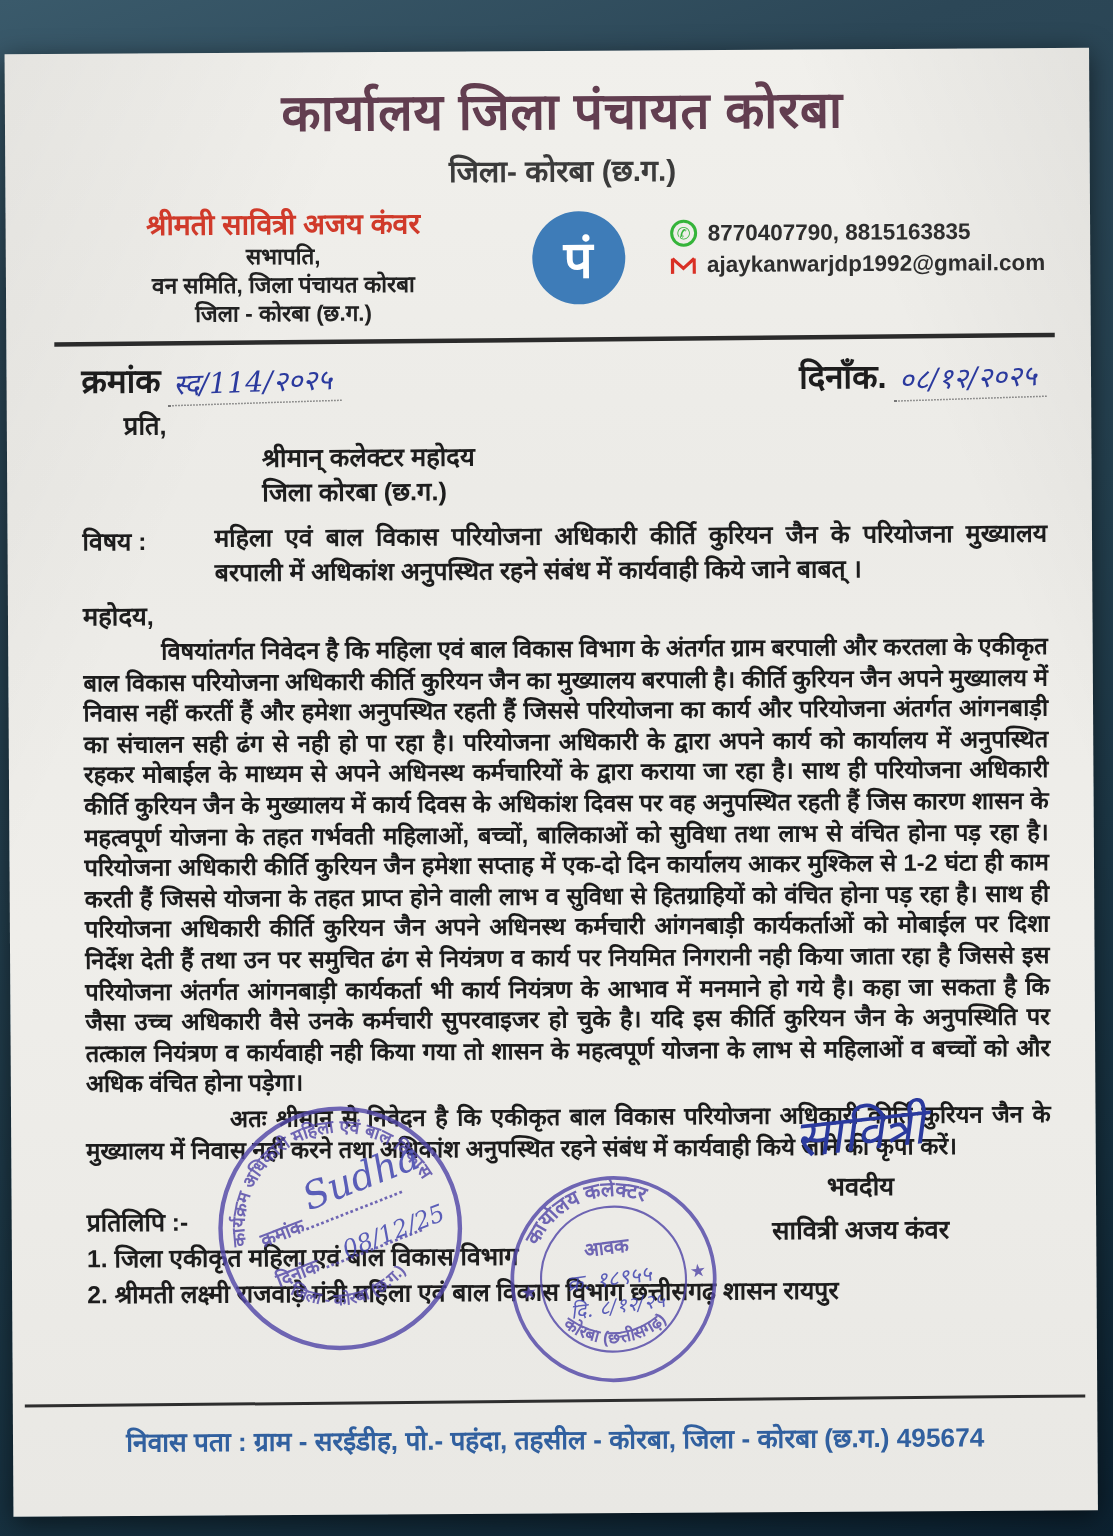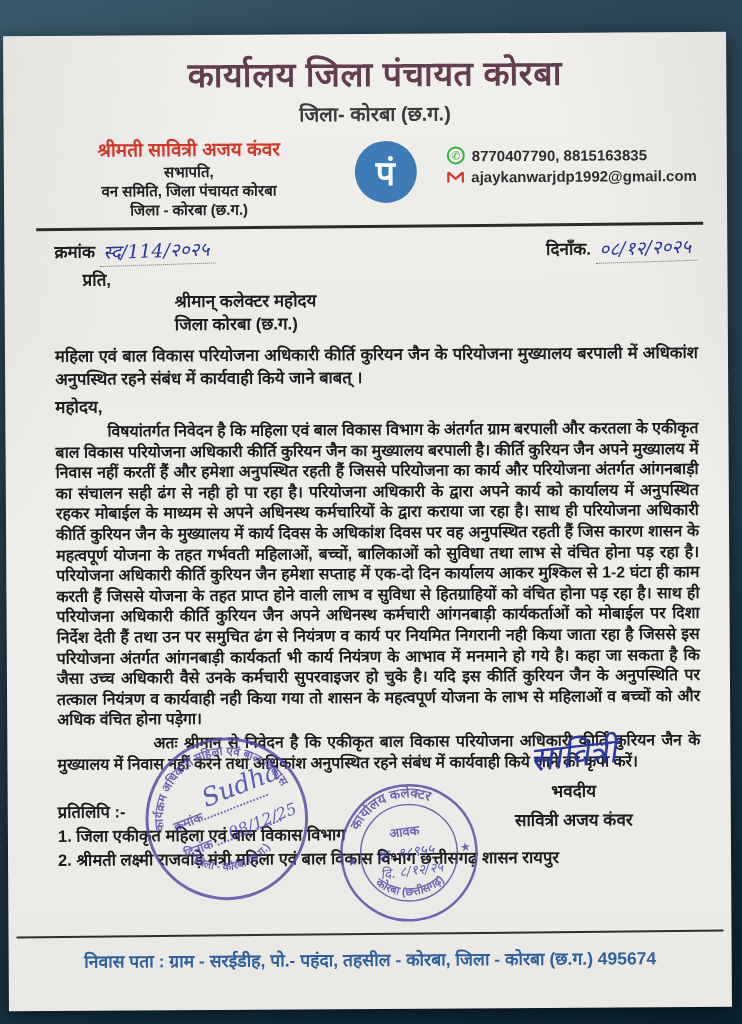--- a/index.html
+++ b/index.html
@@ -63,21 +63,21 @@
     border: none; border-top: 3px solid #2b2b2b;
     margin: 6px -6px 0 -18px;
     transform: rotate(-0.2deg);
   }
   .hand {
     font-family: "DejaVu Serif", "Liberation Serif", serif;
     font-style: italic;
     color: #2b3a9e;
   }
   .meta { display: flex; justify-content: space-between; align-items: baseline; margin-top: 8px; }
-  .meta .lbl { font-size: 17px; font-weight: bold; color: #1d1d1d; }
+  .meta .lbl { font-size: 22px; font-weight: bold; color: #1d1d1d; }
   .meta .hand { font-size: 19px; display: inline-block; transform: rotate(-1.5deg); border-bottom: 1px dotted #777; padding: 0 6px 1px 4px; }
   .pratih { font-size: 17px; font-weight: bold; color: #1d1d1d; margin: 2px 0 0 28px; }
   .recipient { margin-left: 120px; font-size: 17px; font-weight: bold; color: #1d1d1d; line-height: 23px; }
   .subject { display: flex; margin-top: 8px; }
   .subject .lbl { width: 88px; flex: 0 0 auto; font-size: 16.5px; font-weight: bold; color: #1d1d1d; }
   .subject .txt { font-size: 16.5px; font-weight: bold; color: #1d1d1d; line-height: 23px; text-align: justify; }
   .mahoday { font-size: 17px; font-weight: bold; color: #1d1d1d; margin-top: 4px; }
   .bodytext {
     font-size: 15.8px; color: #1c1c1c; font-weight: bold;
     line-height: 20.6px; text-align: justify;
@@ -152,20 +152,21 @@
     </div>
   </div>
 
   <div class="pratih">प्रति,</div>
   <div class="recipient">
     <div>श्रीमान् कलेक्टर महोदय</div>
     <div>जिला कोरबा (छ.ग.)</div>
   </div>
 
   <div class="subject">
+    <div class="lbl">विषय :</div>
     <div class="txt">महिला एवं बाल विकास परियोजना अधिकारी कीर्ति कुरियन जैन के परियोजना मुख्यालय बरपाली में अधिकांश अनुपस्थित रहने संबंध में कार्यवाही किये जाने बाबत् ।</div>
   </div>
 
   <div class="mahoday">महोदय,</div>
 
   <div class="bodytext p1">विषयांतर्गत निवेदन है कि महिला एवं बाल विकास विभाग के अंतर्गत ग्राम बरपाली और करतला के एकीकृत बाल विकास परियोजना अधिकारी कीर्ति कुरियन जैन का मुख्यालय बरपाली है। कीर्ति कुरियन जैन अपने मुख्यालय में निवास नहीं करतीं हैं और हमेशा अनुपस्थित रहती हैं जिससे परियोजना का कार्य और परियोजना अंतर्गत आंगनबाड़ी का संचालन सही ढंग से नही हो पा रहा है। परियोजना अधिकारी के द्वारा अपने कार्य को कार्यालय में अनुपस्थित रहकर मोबाईल के माध्यम से अपने अधिनस्थ कर्मचारियों के द्वारा कराया जा रहा है। साथ ही परियोजना अधिकारी कीर्ति कुरियन जैन के मुख्यालय में कार्य दिवस के अधिकांश दिवस पर वह अनुपस्थित रहती हैं जिस कारण शासन के महत्वपूर्ण योजना के तहत गर्भवती महिलाओं, बच्चों, बालिकाओं को सुविधा तथा लाभ से वंचित होना पड़ रहा है। परियोजना अधिकारी कीर्ति कुरियन जैन हमेशा सप्ताह में एक-दो दिन कार्यालय आकर मुश्किल से 1-2 घंटा ही काम करती हैं जिससे योजना के तहत प्राप्त होने वाली लाभ व सुविधा से हितग्राहियों को वंचित होना पड़ रहा है। साथ ही परियोजना अधिकारी कीर्ति कुरियन जैन अपने अधिनस्थ कर्मचारी आंगनबाड़ी कार्यकर्ताओं को मोबाईल पर दिशा निर्देश देती हैं तथा उन पर समुचित ढंग से नियंत्रण व कार्य पर नियमित निगरानी नही किया जाता रहा है जिससे इस परियोजना अंतर्गत आंगनबाड़ी कार्यकर्ता भी कार्य नियंत्रण के आभाव में मनमाने हो गये है। कहा जा सकता है कि जैसा उच्च अधिकारी वैसे उनके कर्मचारी सुपरवाइजर हो चुके है। यदि इस कीर्ति कुरियन जैन के अनुपस्थिति पर तत्काल नियंत्रण व कार्यवाही नही किया गया तो शासन के महत्वपूर्ण योजना के लाभ से महिलाओं व बच्चों को और अधिक वंचित होना पड़ेगा।</div>
   <div class="bodytext p2">अतः श्रीमान से निवेदन है कि एकीकृत बाल विकास परियोजना अधिकारी कीर्ति कुरियन जैन के मुख्यालय में निवास नहीं करने तथा अधिकांश अनुपस्थित रहने संबंध में कार्यवाही किये जाने की कृपा करें।</div>
 
   <div class="copies">
     <div>प्रतिलिपि :-</div>

